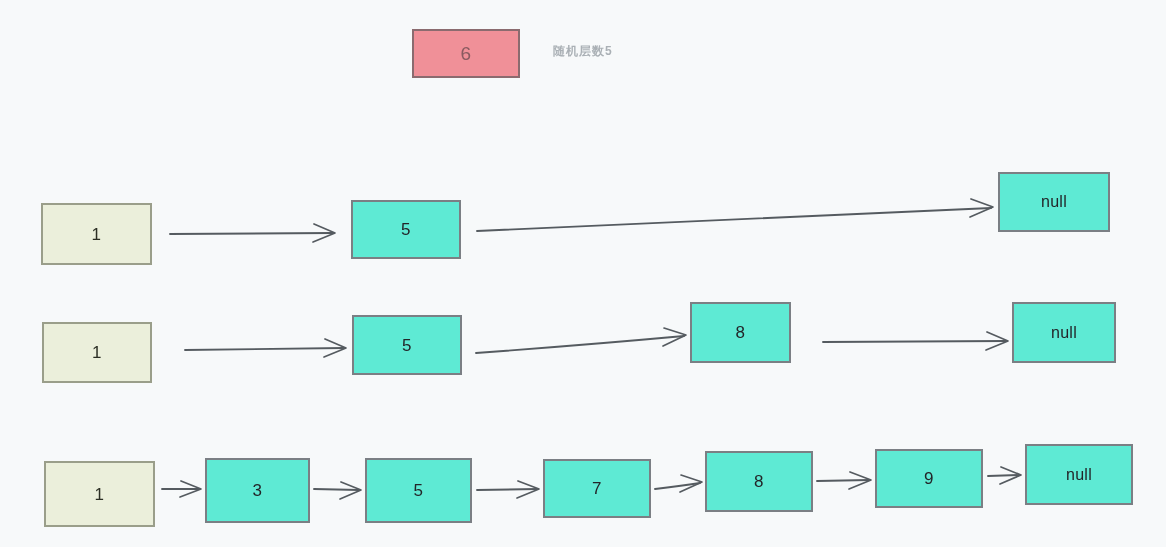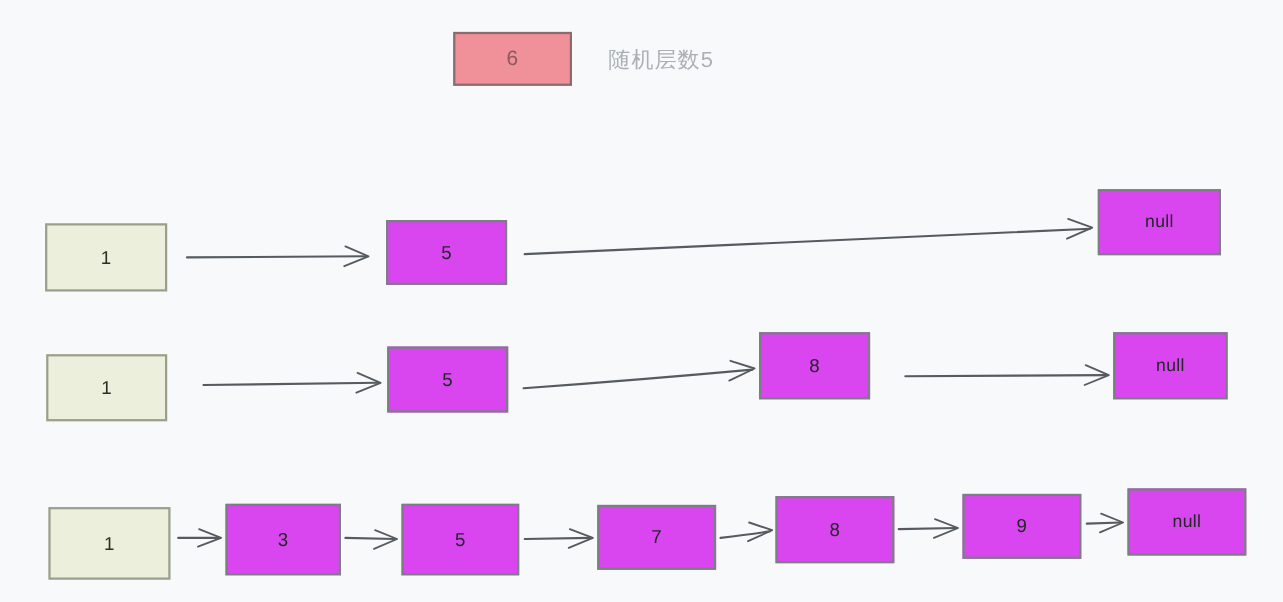--- a/index.html
+++ b/index.html
@@ -19,21 +19,21 @@
     position: relative;
     width: 1166px;
     height: 547px;
   }
   .node {
     position: absolute;
     box-sizing: border-box;
     display: flex;
     align-items: center;
     justify-content: center;
-    background: #d946ef;
+    background: #5eead4;
     border: 2px solid #7b7f84;
     color: #232629;
     font-size: 17px;
     font-family: "Liberation Sans", "DejaVu Sans", sans-serif;
     letter-spacing: 0.3px;
     line-height: 1;
   }
   .node.head {
     background: #ebefdb;
     border: 2px solid #9a9e8a;
@@ -44,25 +44,26 @@
     border: 2px solid #8b6b6f;
     color: #8a5a60;
     font-size: 19px;
   }
   .node.null-node {
     font-size: 16px;
   }
   .caption {
     position: absolute;
     color: #aab0b5;
-    font-size: 20px;
+    font-size: 12px;
     font-family: "Liberation Sans", "DejaVu Sans", sans-serif;
     letter-spacing: 1px;
     white-space: nowrap;
     line-height: 1;
+    font-weight: bold;
   }
   svg.arrows {
     position: absolute;
     left: 0;
     top: 0;
     width: 1166px;
     height: 547px;
     pointer-events: none;
   }
   svg.arrows path {

